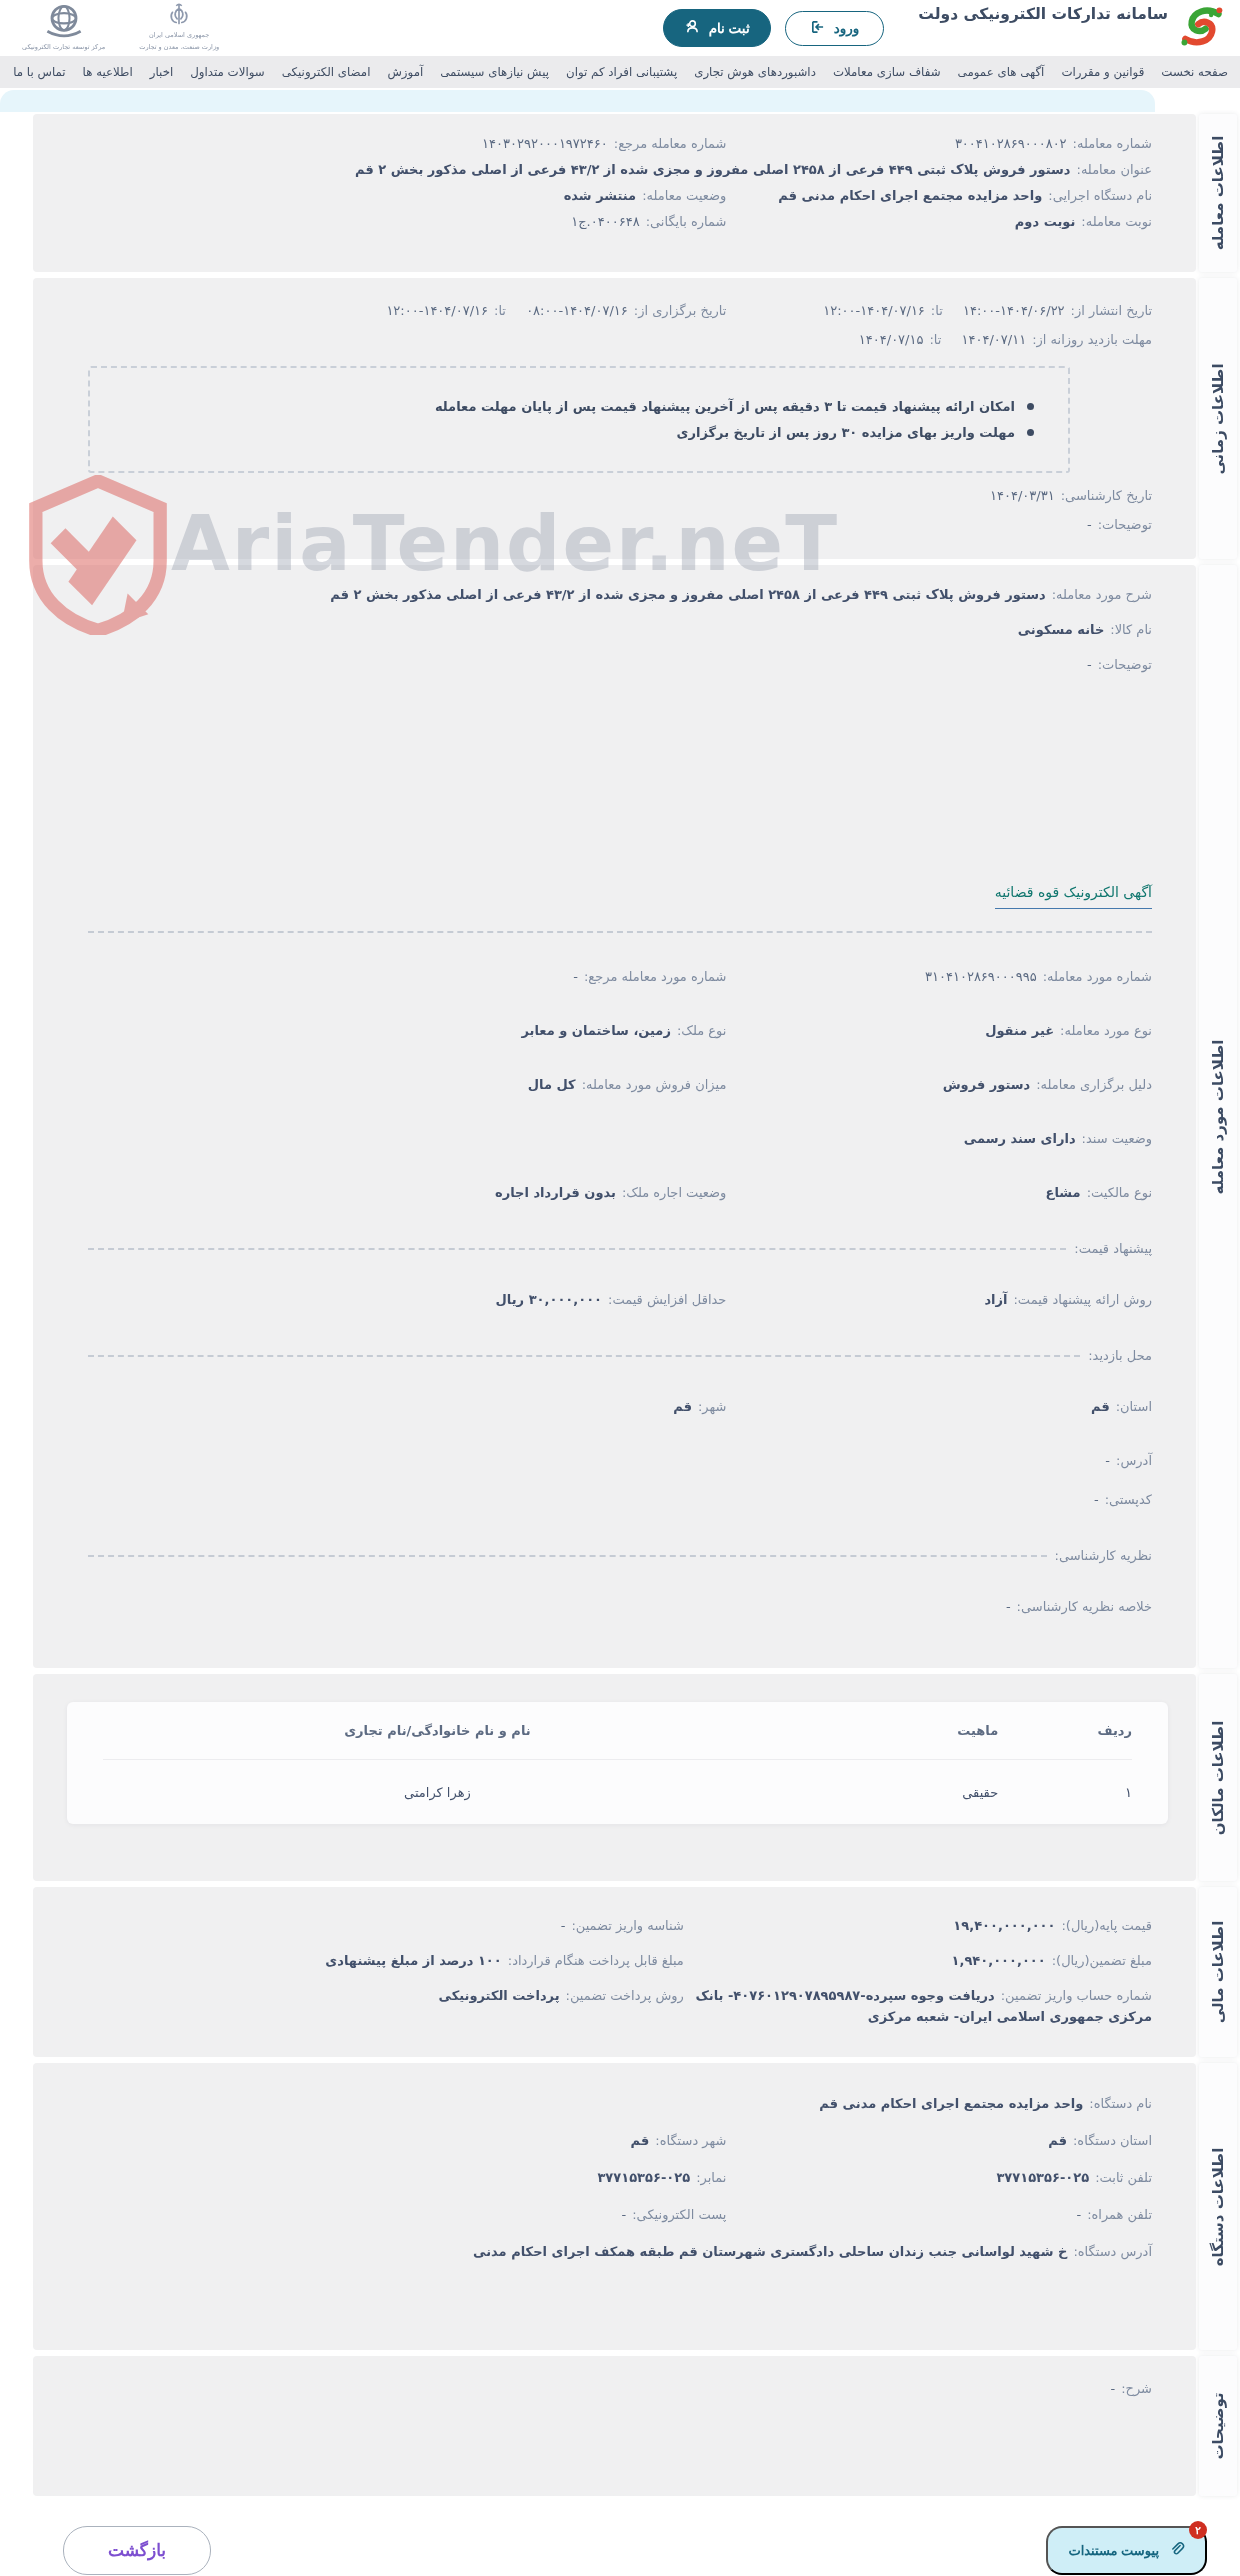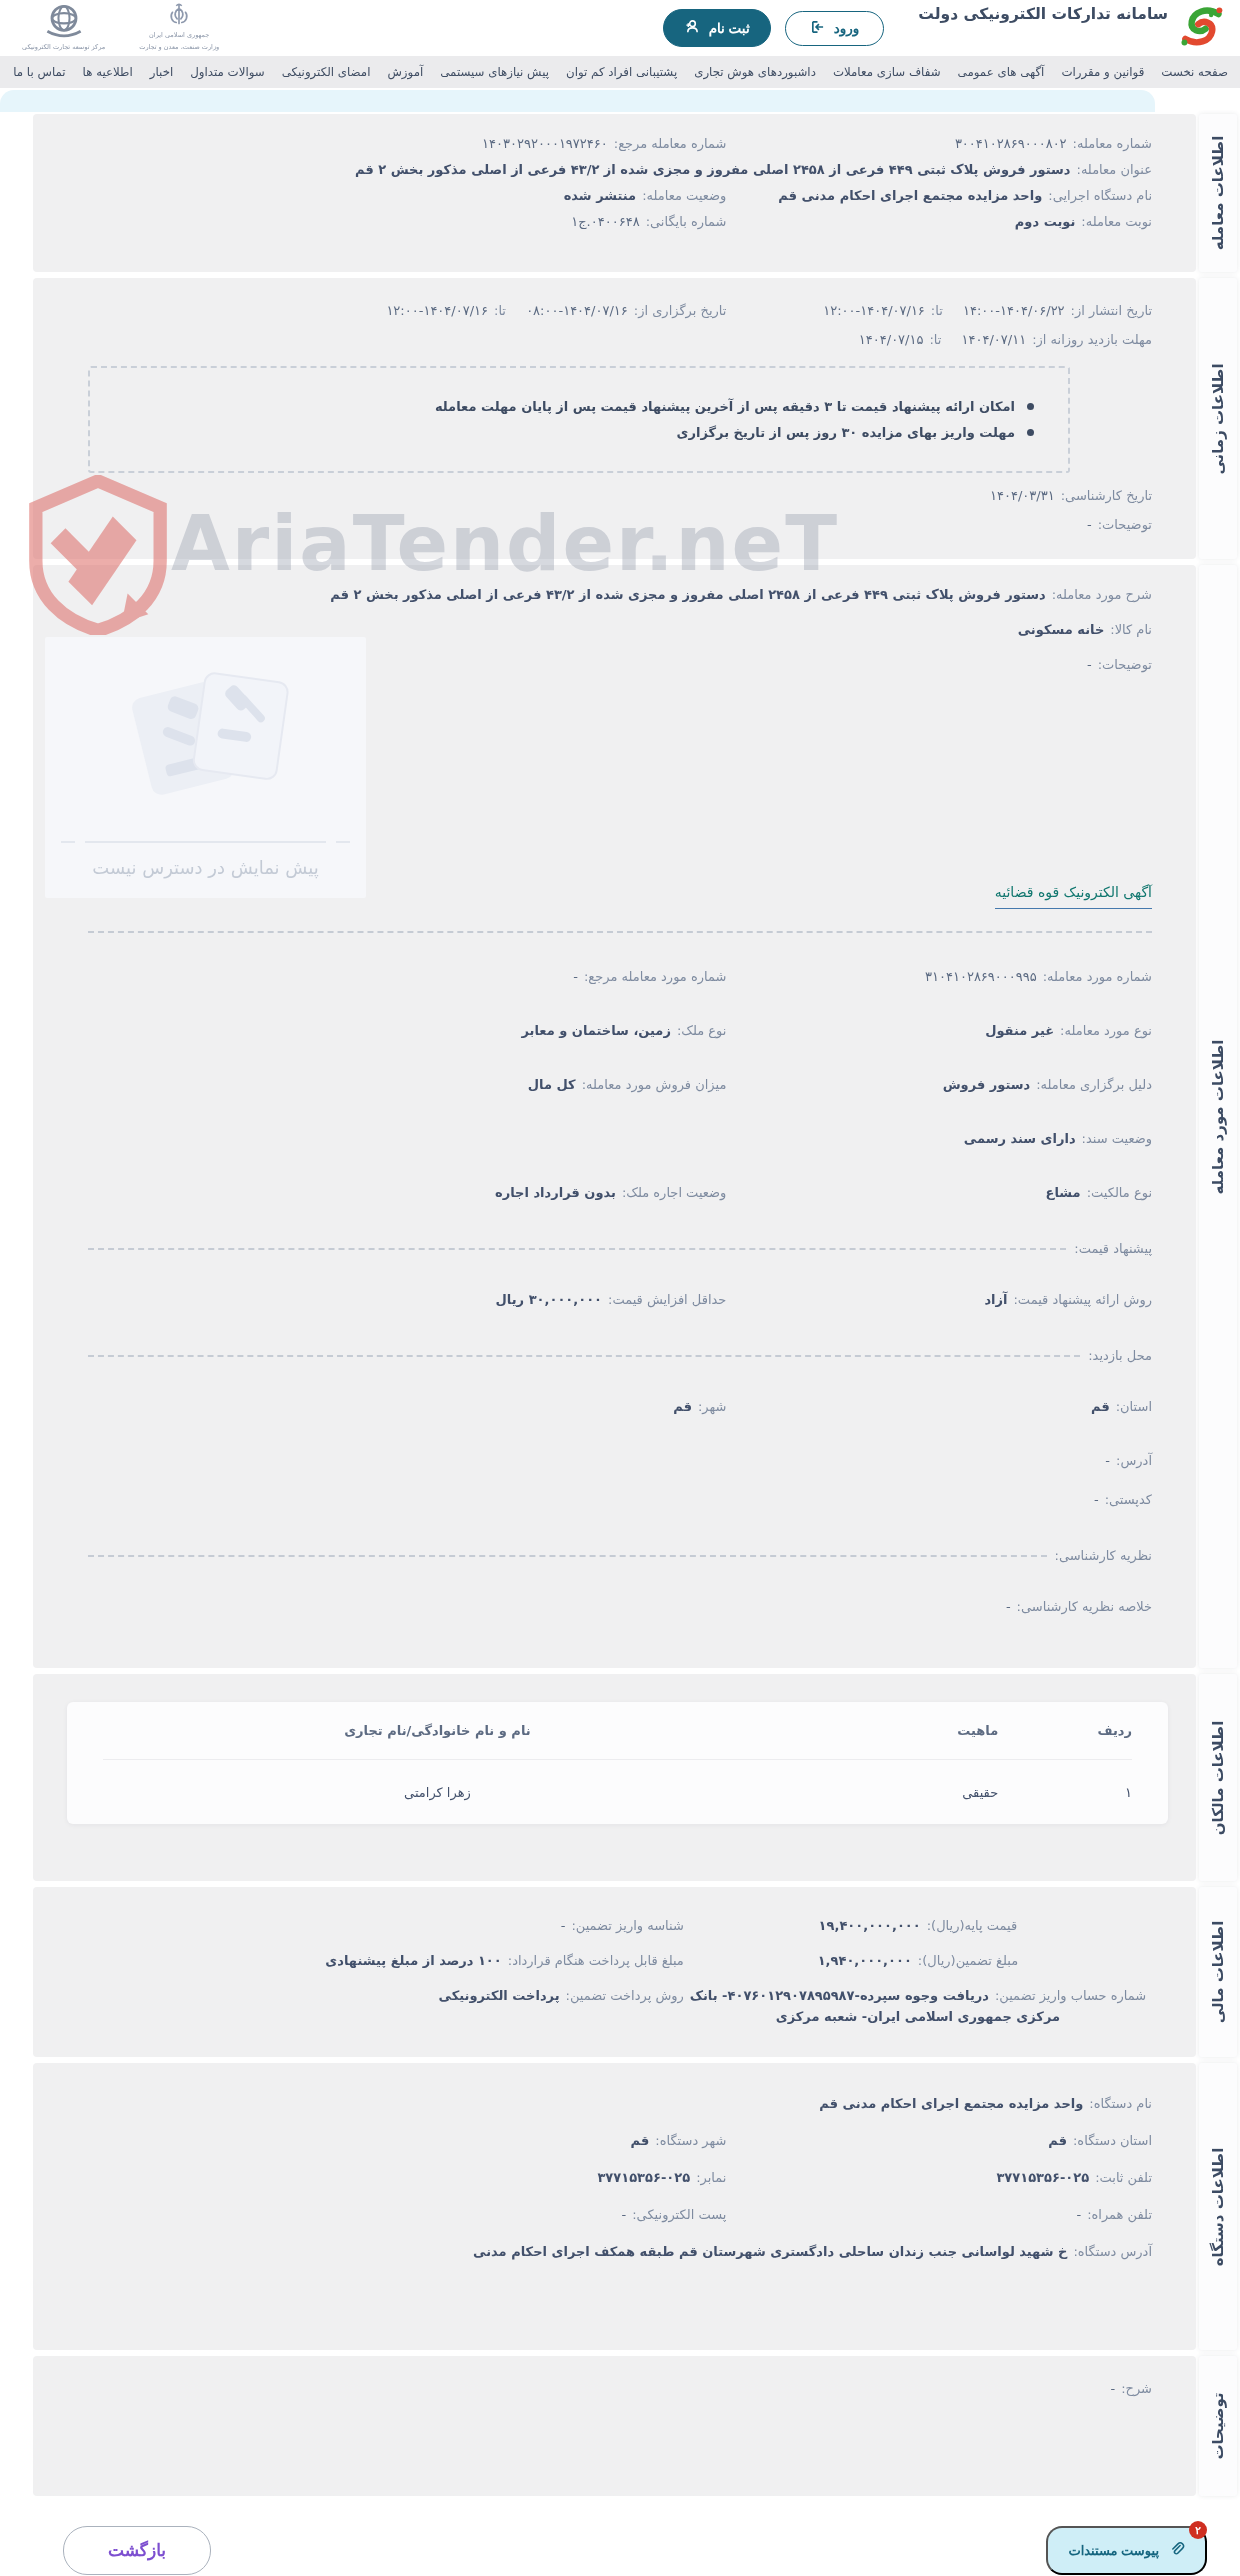--- a/index.html
+++ b/index.html
@@ -27,21 +27,21 @@
   .blue-strip { height:22px; background:#e6f5fb; margin-left:0; margin-right:85px; border-radius:14px 14px 0 0; margin-top:2px; }
   
   .blue-strip { margin-right:0; margin-left:0; width:1155px; margin-right:85px; }
   
   .content { padding:2px 3px 0 33px; }
   .section { display:flex; gap:3px; margin-bottom:6px; }
   .sec-side { width:38px; background:#fcfcfd; border-radius:3px; display:flex; align-items:center; justify-content:center; box-shadow:0 0 5px rgba(40,50,70,.10); flex:none; }
   .sec-side span { transform:rotate(-90deg); white-space:nowrap; font-weight:700; font-size:15px; color:#3c4b63; letter-spacing:1px; }
   .sec-card { flex:1; background:#f0f0f1; border-radius:4px; padding:14px 44px 16px 55px; position:relative; font-size:13px; }
   .fr { display:flex; line-height:21px; }
-  .c1 { width:40%; } .c1w { width:44%;text-align:center; } .c2 { flex:1; }
+  .c1 { width:40%; } .c1w { width:44%; } .c2 { flex:1; }
   .full { width:100%; }
   .lbl { color:#7e8ba0; margin-left:6px; }
   .val { color:#42506b; font-weight:600; }
   .valn { color:#5b6a82; font-weight:400; }
   .inline-to { margin:0 16px 0 6px; color:#7e8ba0; }
   .m5  { margin:5px 0; }
   .m8  { margin:8px 0; }
   .m14 { margin:14px 0; }
   .m16 { margin:16px 0; }
   .m33 { margin:33px 0; }
@@ -218,44 +218,20 @@
       <div class="fr m5">
         <div class="full"><span class="lbl">شرح مورد معامله:</span><span class="val">دستور فروش پلاک ثبتی ۴۴۹ فرعی از ۲۴۵۸ اصلی مفروز و مجزی شده از ۴۳/۲ فرعی از اصلی مذکور بخش ۲ قم</span></div>
       </div>
       <div class="fr m14">
         <div class="full"><span class="lbl">نام کالا:</span><span class="val">خانه مسکونی</span></div>
       </div>
       <div class="fr m14">
         <div class="full"><span class="lbl">توضیحات:</span><span class="valn">-</span></div>
       </div>
 
-      <div class="preview">
-        <div class="pv-art">
-          <svg width="169" height="140" viewBox="0 0 170 140">
-            <g transform="rotate(-14 60 70)">
-              <rect x="20" y="20" width="85" height="100" rx="10" fill="#eceff5"></rect>
-              <rect x="55" y="32" width="30" height="16" rx="5" fill="#dde2ec" transform="rotate(35 70 40)"></rect>
-              <rect x="42" y="62" width="34" height="10" rx="5" fill="#dde2ec" transform="rotate(35 59 67)"></rect>
-              <rect x="38" y="92" width="40" height="12" rx="4" fill="#dde2ec"></rect>
-            </g>
-            <g transform="rotate(8 120 60)">
-              <rect x="78" y="8" width="84" height="98" rx="10" fill="#f2f4f9" stroke="#e6e9f1" stroke-width="2"></rect>
-              <rect x="100" y="22" width="26" height="15" rx="5" fill="#dde2ec" transform="rotate(40 113 29)"></rect>
-              <rect x="112" y="34" width="34" height="8" rx="4" fill="#dde2ec" transform="rotate(40 129 38)"></rect>
-              <rect x="98" y="62" width="34" height="10" rx="5" fill="#dde2ec"></rect>
-            </g>
-          </svg>
-        </div>
-        <div class="pv-rule">
-            <i class="short"></i>
-            <i class="long"></i>
-            <i class="short"></i>
-          </div>
-        <div class="pv-text">پیش نمایش در دسترس نیست</div>
-      </div>
 
       <a class="jlink">آگهی الکترونیک قوه قضائیه</a>
       <div class="sep"></div>
 
       <div class="fr m33">
         <div class="c1"><span class="lbl">شماره مورد معامله:</span><span class="valn">۳۱۰۴۱۰۲۸۶۹۰۰۰۹۹۵</span></div>
         <div class="c2"><span class="lbl">شماره مورد معامله مرجع:</span><span class="valn">-</span></div>
       </div>
       <div class="fr m33">
         <div class="c1"><span class="lbl">نوع مورد معامله:</span><span class="val">غیر منقول</span></div>

